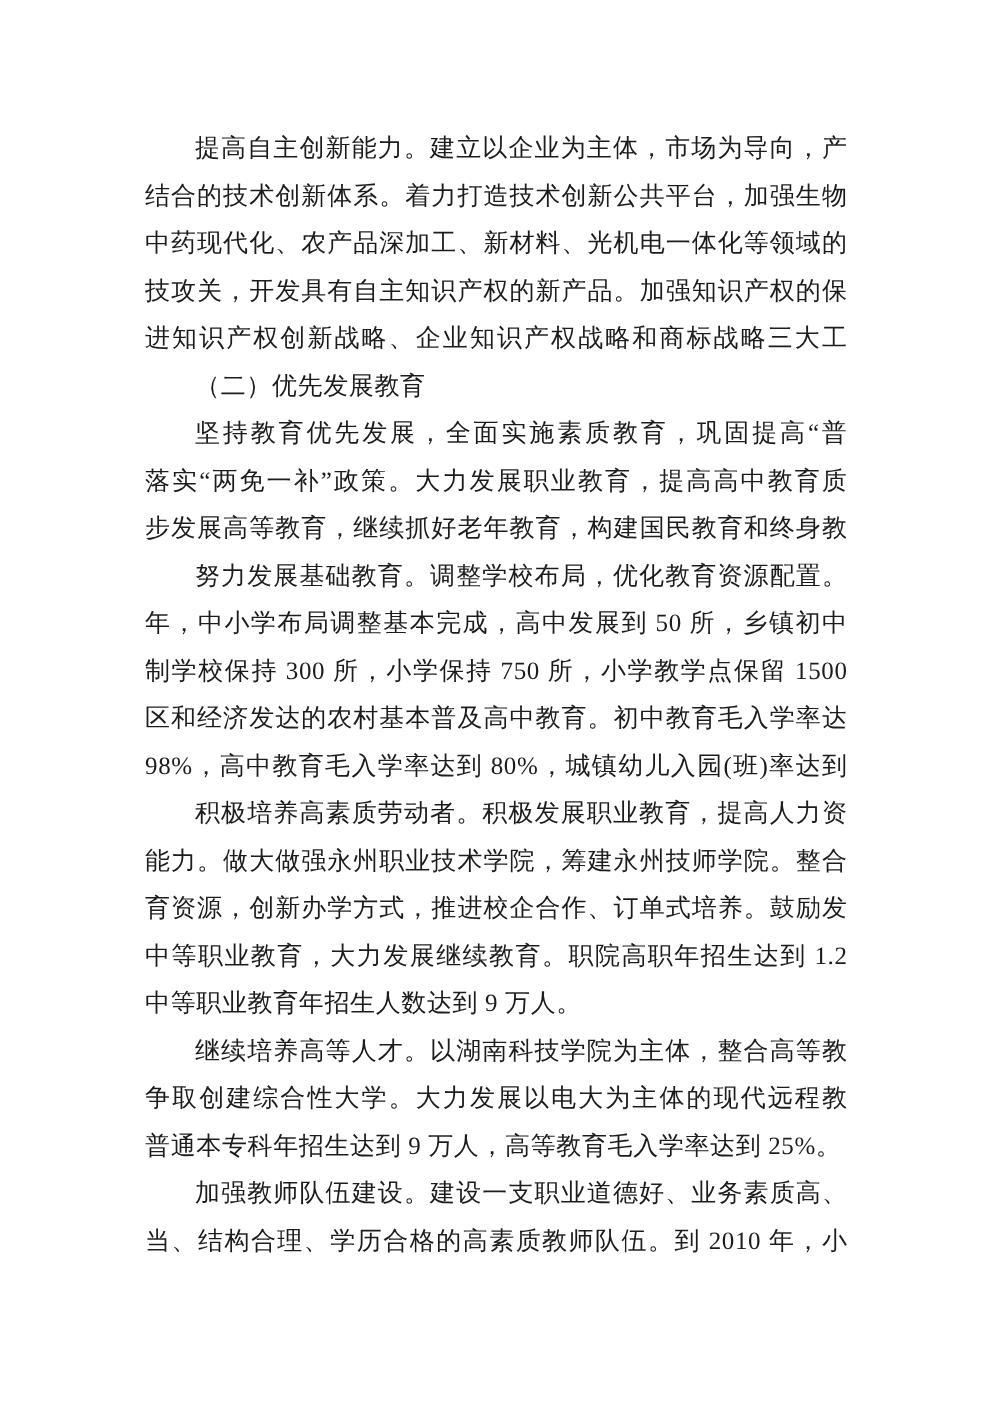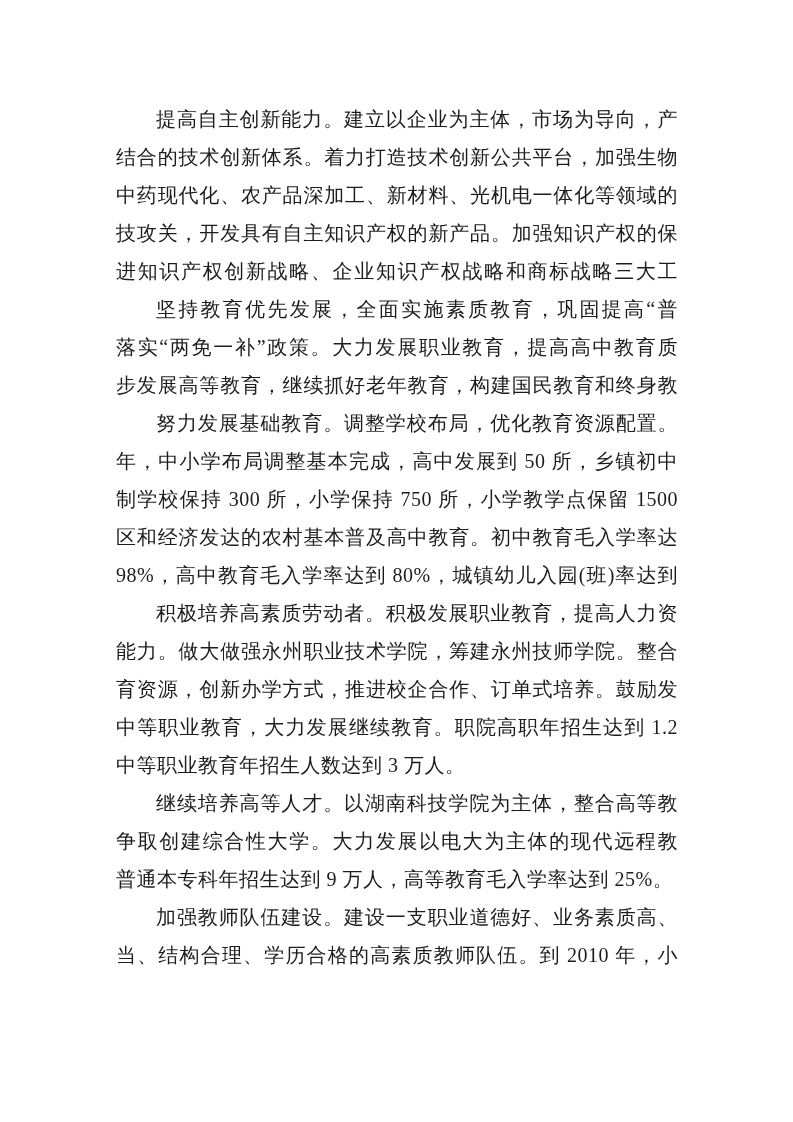--- a/index.html
+++ b/index.html
@@ -44,37 +44,40 @@
 <div class="page">
   <div style="color: rgb(28, 28, 28);">
       <div class="para">
         <div class="line fill indent">提高自主创新能力。建立以企业为主体，市场为导向，产学研相</div>
         <div class="line fill">结合的技术创新体系。着力打造技术创新公共平台，加强生物医药和</div>
         <div class="line fill">中药现代化、农产品深加工、新材料、光机电一体化等领域的专项科</div>
         <div class="line fill">技攻关，开发具有自主知识产权的新产品。加强知识产权的保护，推</div>
         <div class="line">进知识产权创新战略、企业知识产权战略和商标战略三大工程。</div>
       </div>
       <div class="para">
+        <div class="line indent">（二）优先发展教育</div>
+      </div>
+      <div class="para">
         <div class="line fill indent">坚持教育优先发展，全面实施素质教育，巩固提高“普九”成果，</div>
         <div class="line fill">落实“两免一补”政策。大力发展职业教育，提高高中教育质量，稳</div>
         <div class="line fill">步发展高等教育，继续抓好老年教育，构建国民教育和终身教育体系。</div>
       </div>
       <div class="para">
         <div class="line fill indent">努力发展基础教育。调整学校布局，优化教育资源配置。到 2010</div>
         <div class="line fill">年，中小学布局调整基本完成，高中发展到 50 所，乡镇初中和九年</div>
         <div class="line fill">制学校保持 300 所，小学保持 750 所，小学教学点保留 1500 个。城</div>
         <div class="line">区和经济发达的农村基本普及高中教育。初中教育毛入学率达到</div>
         <div class="line fill">98%，高中教育毛入学率达到 80%，城镇幼儿入园(班)率达到 90%。</div>
       </div>
       <div class="para">
         <div class="line fill indent">积极培养高素质劳动者。积极发展职业教育，提高人力资源培养</div>
         <div class="line fill">能力。做大做强永州职业技术学院，筹建永州技师学院。整合中等教</div>
         <div class="line fill">育资源，创新办学方式，推进校企合作、订单式培养。鼓励发展民办</div>
         <div class="line fill">中等职业教育，大力发展继续教育。职院高职年招生达到 1.2 万人，</div>
-        <div class="line">中等职业教育年招生人数达到 3 万人。</div>
+        <div class="line">中等职业教育年招生人数达到 9 万人。</div>
       </div>
       <div class="para">
         <div class="line fill indent">继续培养高等人才。以湖南科技学院为主体，整合高等教育资源，</div>
         <div class="line fill">争取创建综合性大学。大力发展以电大为主体的现代远程教育。全市</div>
         <div class="line">普通本专科年招生达到 9 万人，高等教育毛入学率达到 25%。</div>
       </div>
       <div class="para">
         <div class="line fill indent">加强教师队伍建设。建设一支职业道德好、业务素质高、规模适</div>
         <div class="line fill">当、结构合理、学历合格的高素质教师队伍。到 2010 年，小学专任</div>
       </div>

